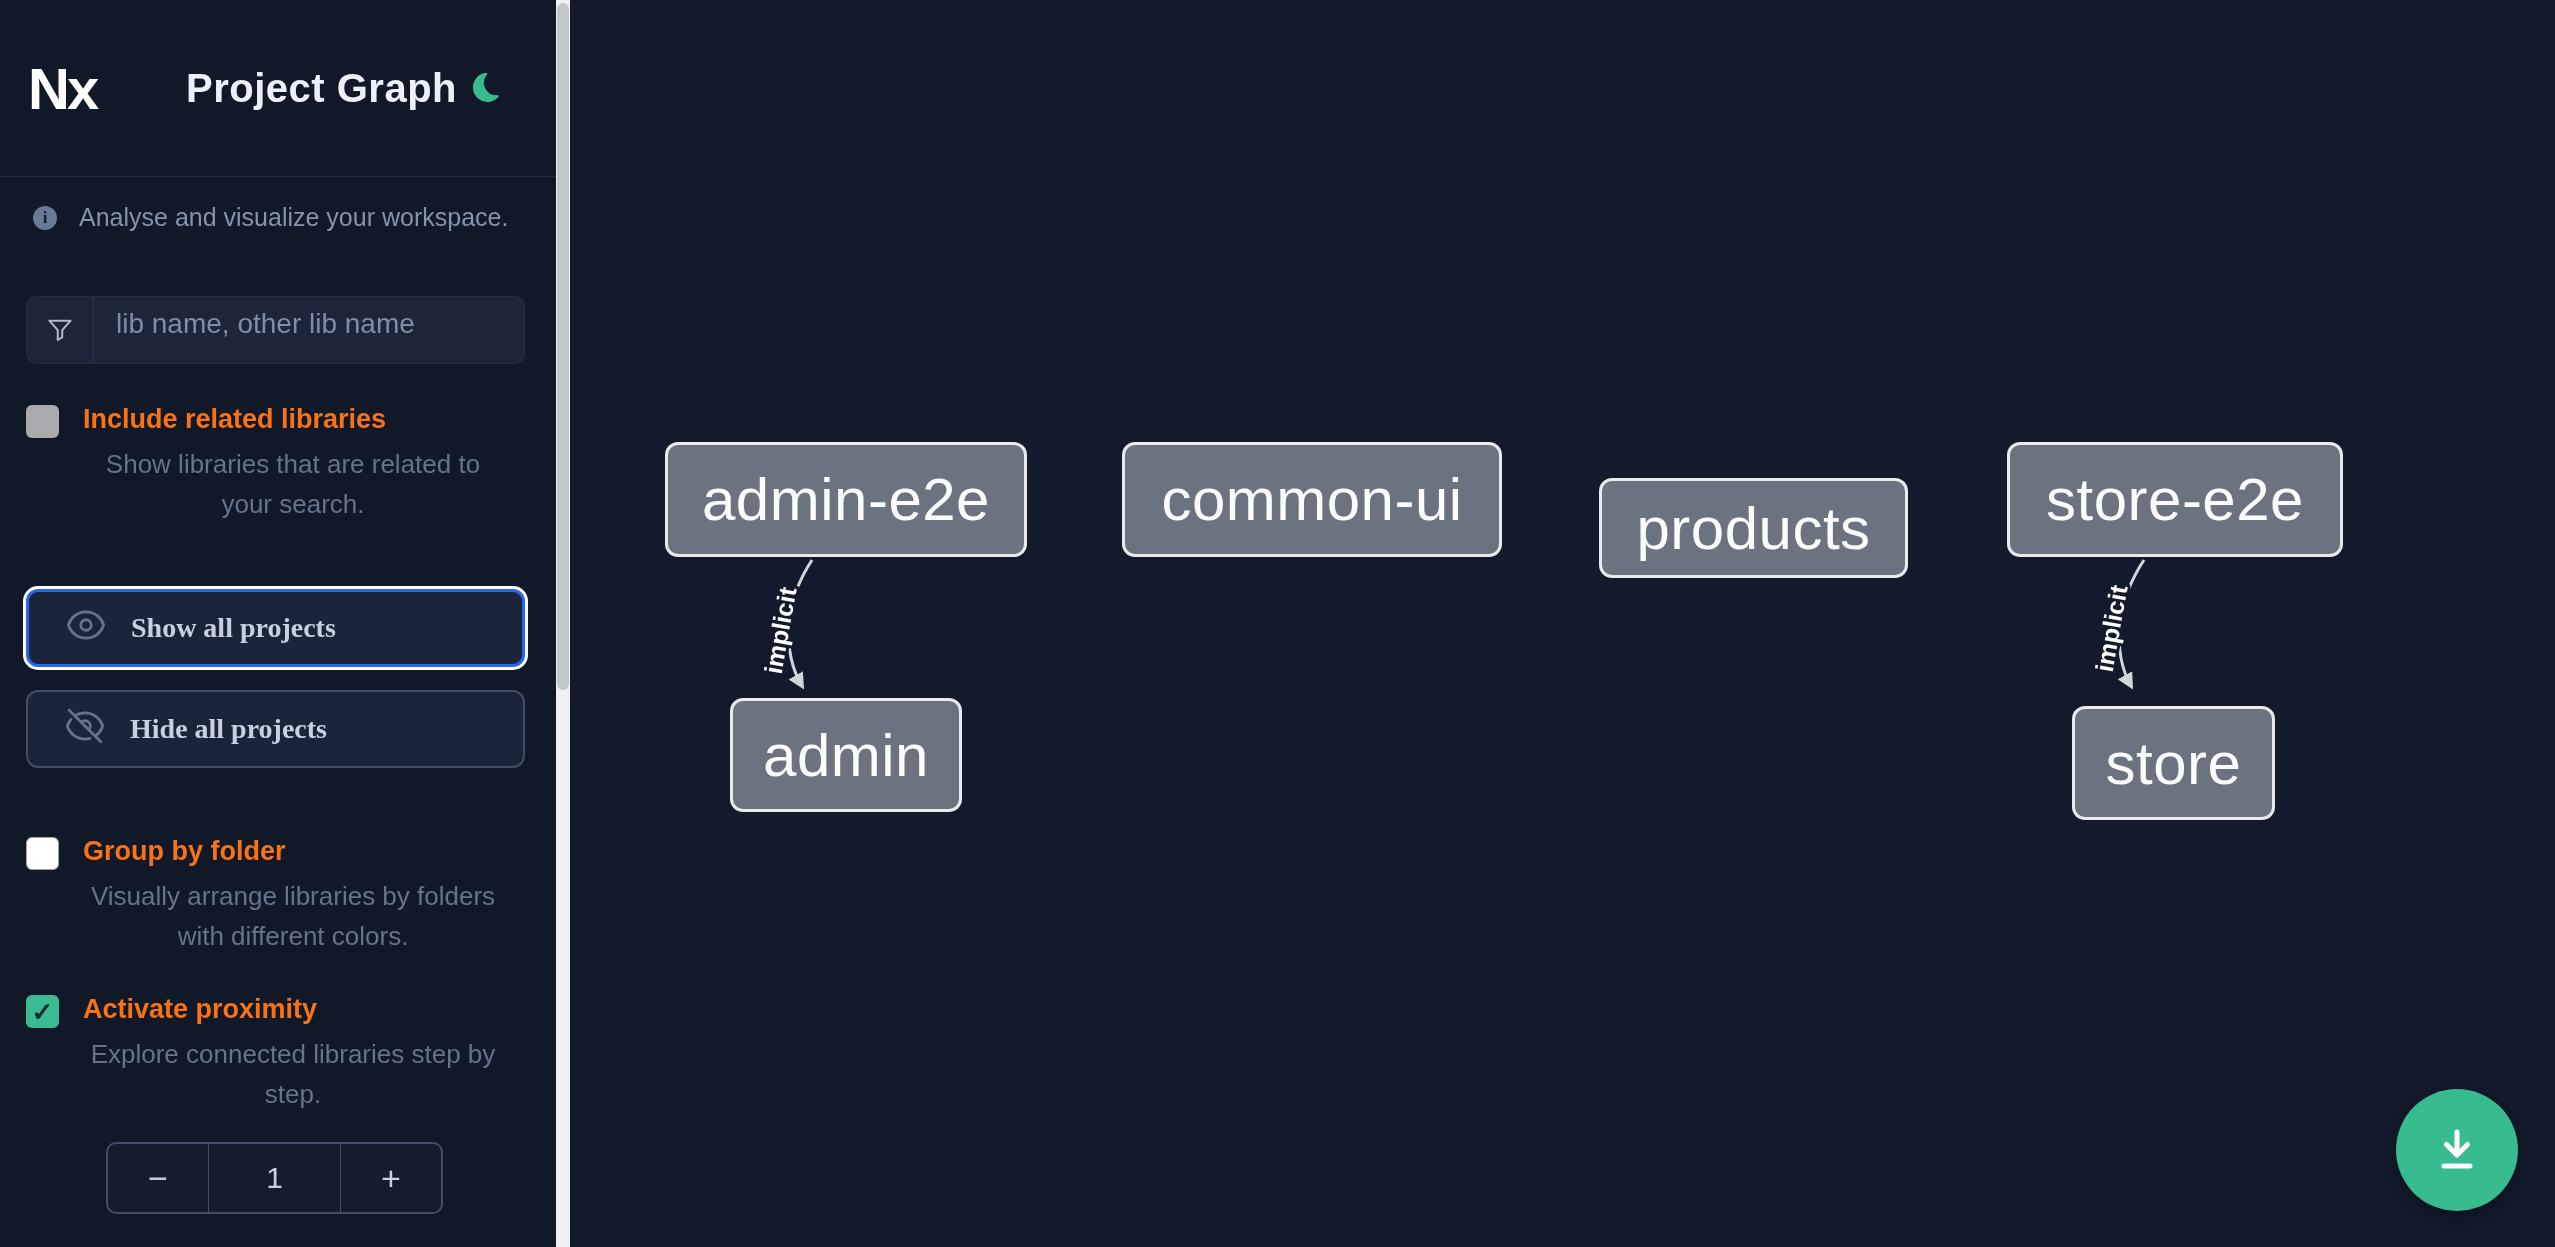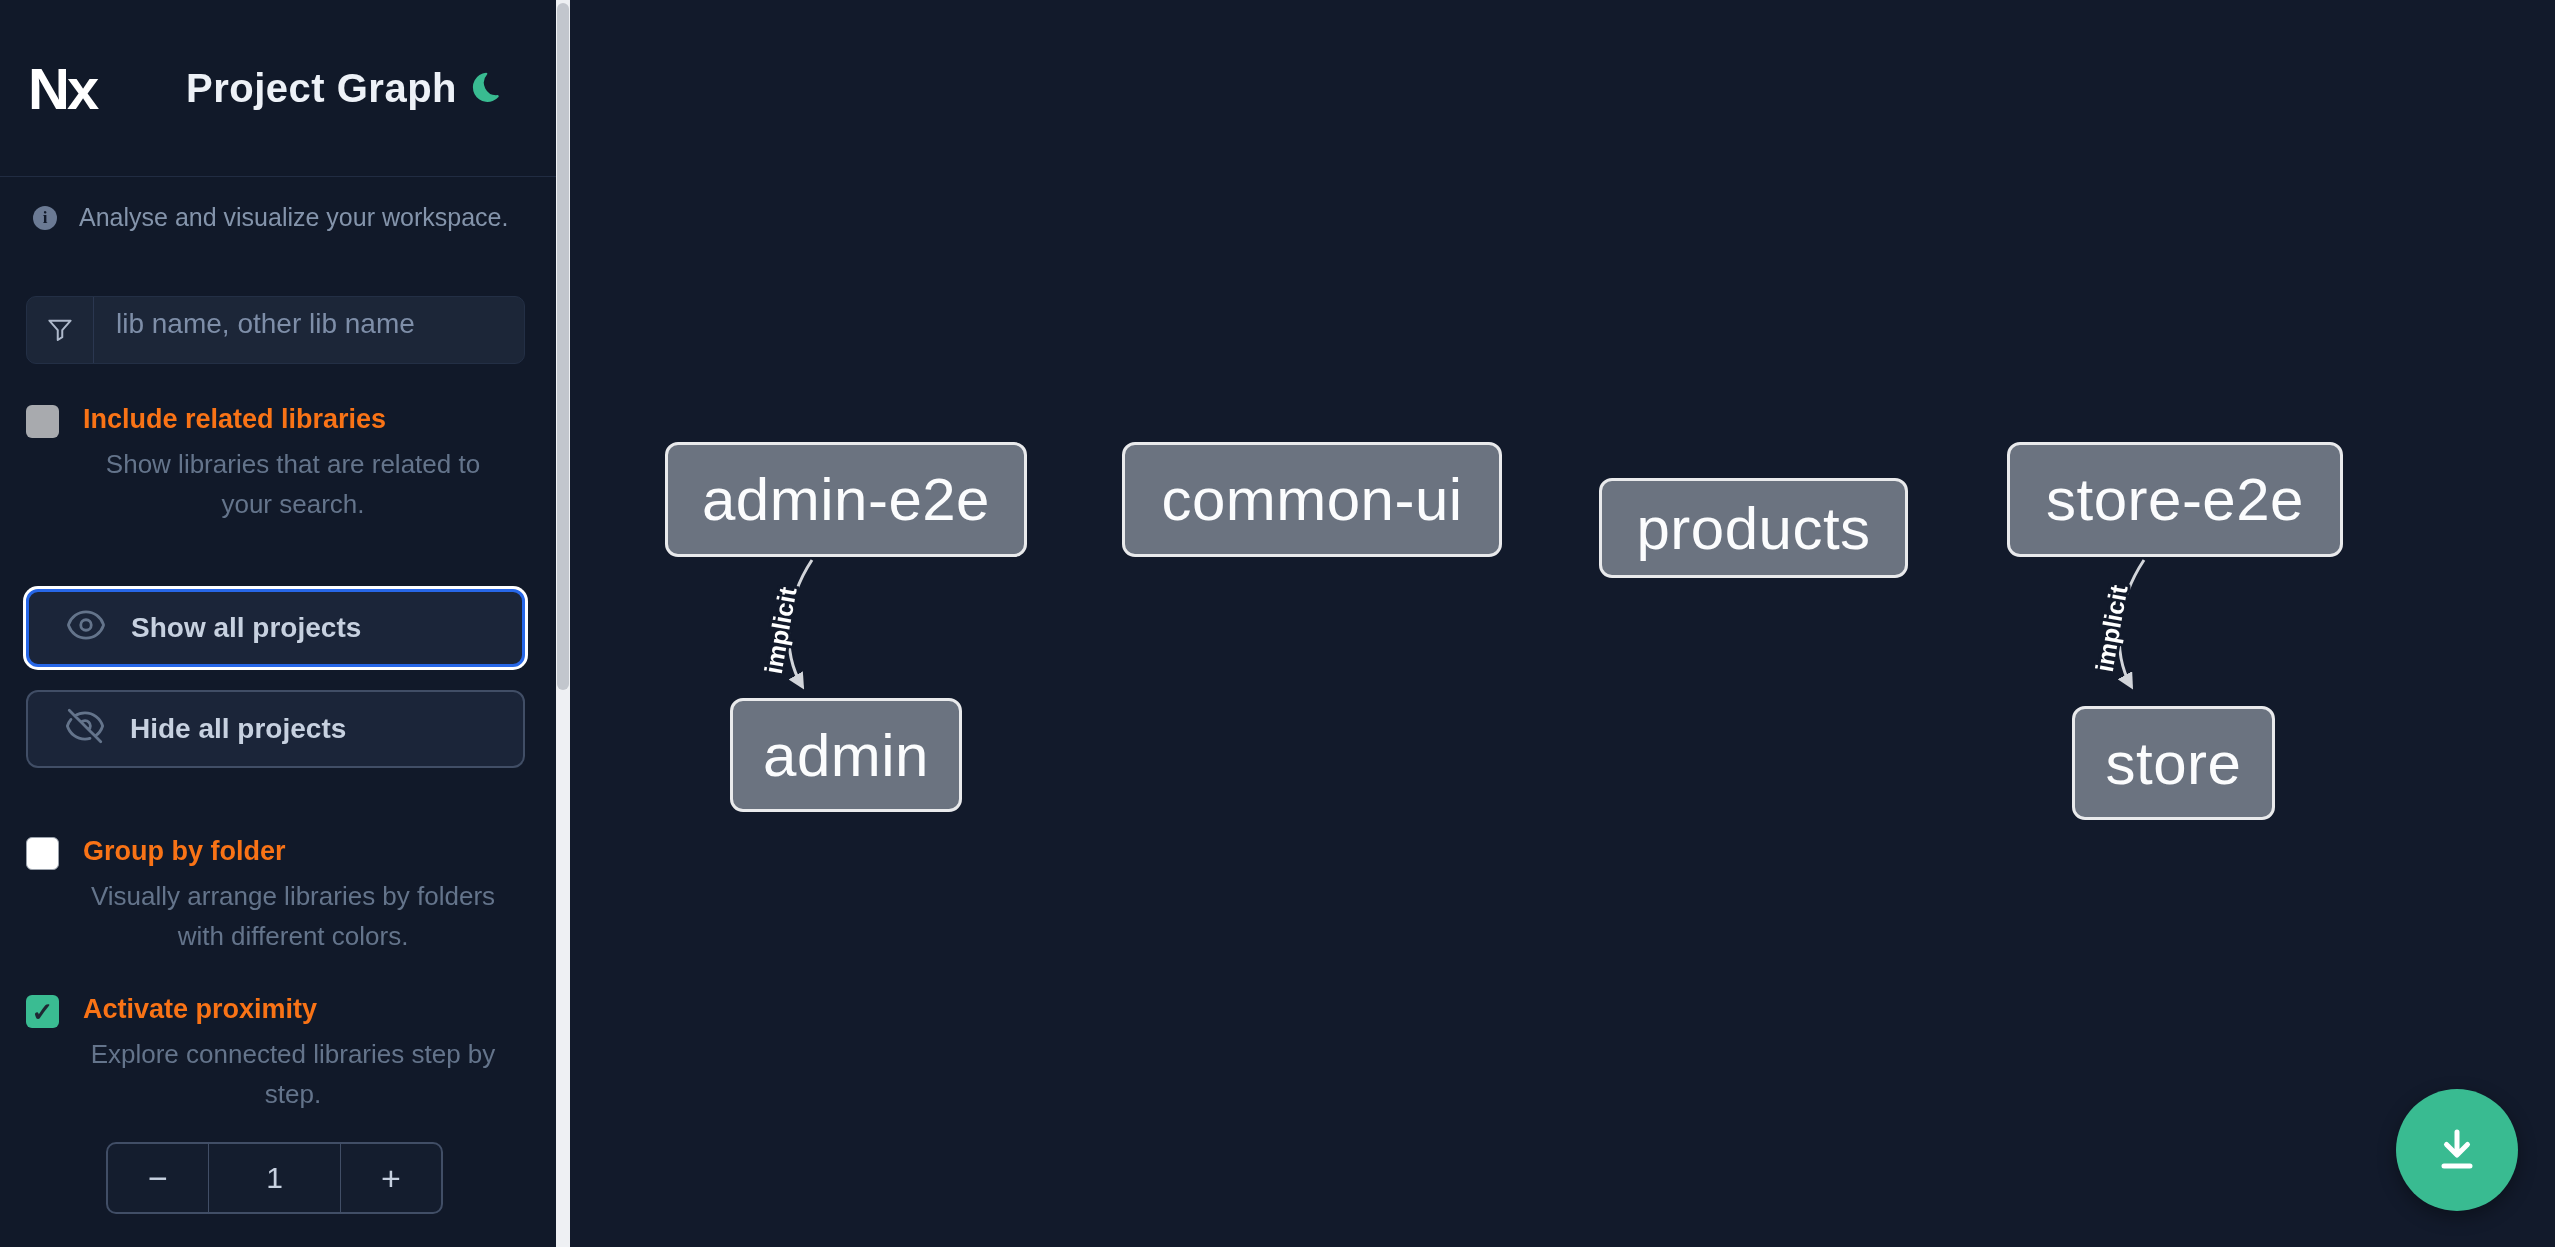--- a/index.html
+++ b/index.html
@@ -73,21 +73,21 @@
   .cb .check { color: #1f2733; font-size: 26px; font-weight: 700; line-height: 1; }
   .toggle-body { margin-left: 24px; }
   .toggle-label { font-size: 27px; font-weight: 700; color: #f97316; line-height: 33px; cursor: pointer; }
   .toggle-desc  { font-size: 26px; color: #64748b; width: 420px; line-height: 40px; margin-top: 8px; text-align: center; }
 
   .action-btn {
     display: flex; align-items: center; margin-left: 26px;
     width: 499px; height: 78px; border-radius: 12px;
     background: #1b2539; border: 2px solid #414e66;
     color: #c7d1e0; font-size: 28px; font-weight: 600;
-    font-family: Liberation Sans, sans-serif;
+    font-family: Liberation Serif, serif;
     padding: 0 0 0 36px; gap: 24px; cursor: pointer;
   }
   .action-btn svg { width: 42px; height: 42px; flex: 0 0 auto; }
   .btn-show { margin-top: 65px; border: 3px solid #2767e8; box-shadow: 0 0 0 3px #ffffff; }
   .btn-hide { margin-top: 23px; }
 
   .stepper {
     margin: 28px 0 0 106px; width: 337px; height: 72px;
     border: 2px solid #414e66; border-radius: 10px;
     display: flex; overflow: hidden; background: #141d2e;

